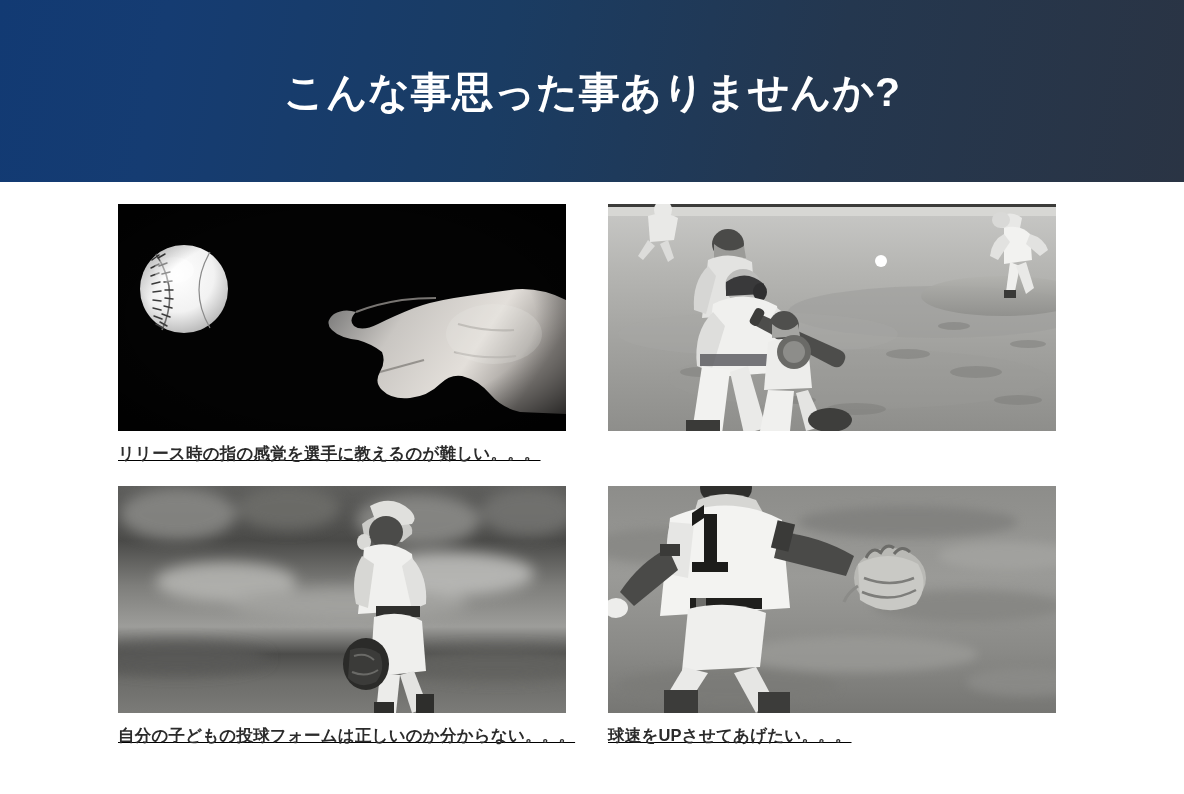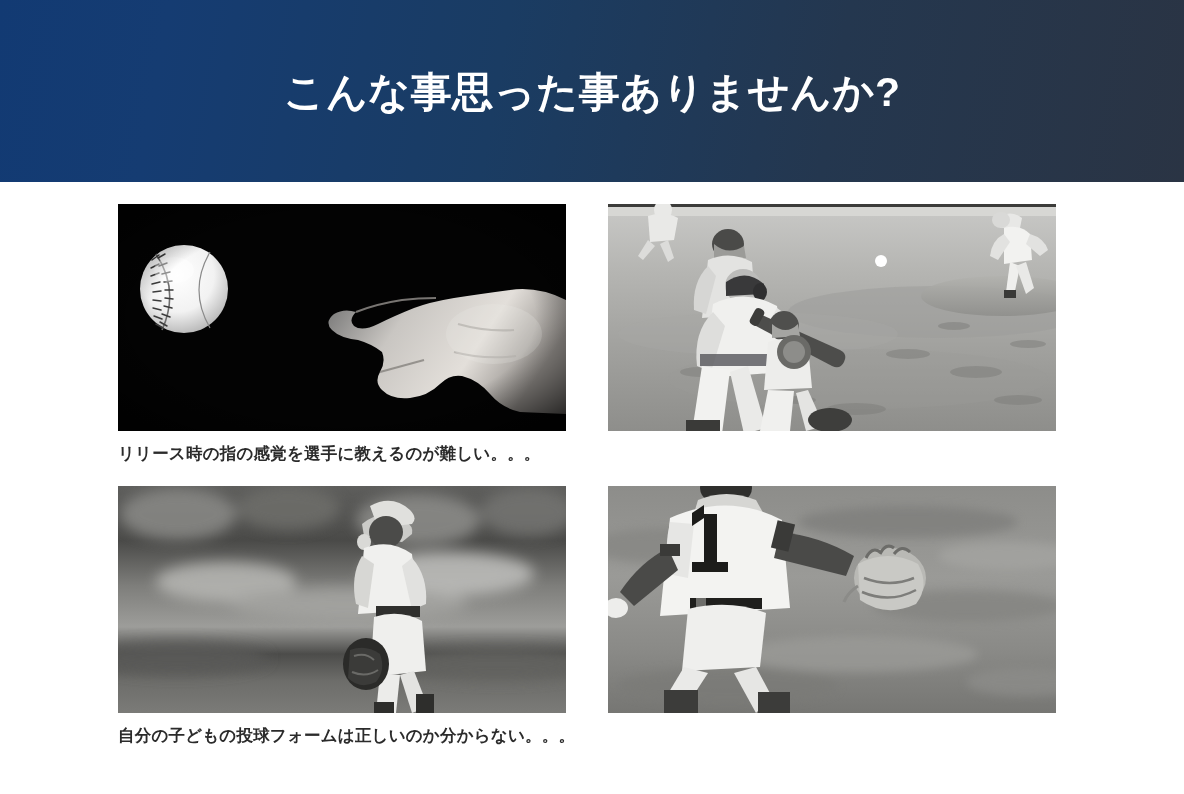--- a/index.html
+++ b/index.html
@@ -47,23 +47,24 @@
   .grid {
     position: absolute;
     left: 118px;
     top: 204px;
     width: 939px;
   }
 
   .row {
     display: flex;
     gap: 42px;
-  }
-
-  .row + .row { margin-top: 21px; }
+    text-decoration: underline;
+  }
+
+  .row + .row { margin-top: 21px; align-items: flex-end; }
 
   .cell { width: 448px; }
 
   .thumb {
     width: 448px;
     height: 227px;
     overflow: hidden;
     position: relative;
     background: #111;
   }
@@ -374,17 +375,18 @@
                 <path d="M258 72 q6 -12 14 -6" stroke="#6c6c69" stroke-width="3" fill="none"></path>
                 <path d="M272 68 q6 -12 14 -6" stroke="#6c6c69" stroke-width="3" fill="none"></path>
                 <path d="M286 68 q8 -10 16 -2" stroke="#6c6c69" stroke-width="3" fill="none"></path>
                 <path d="M256 92 q26 10 50 0" stroke="#7d7d7a" stroke-width="2.5" fill="none"></path>
                 <path d="M254 106 q28 12 54 -2" stroke="#7d7d7a" stroke-width="2.5" fill="none"></path>
                 <path d="M250 100 q-10 6 -14 16" stroke="#8b8b88" stroke-width="3" fill="none"></path>
               </g>
             </g>
           </svg>
         </div>
+        <div class="caption">球速をUPさせてあげたい。。。</div>
       </div>
     </div>
 
   </div>
 </div>
 
 </body></html>

